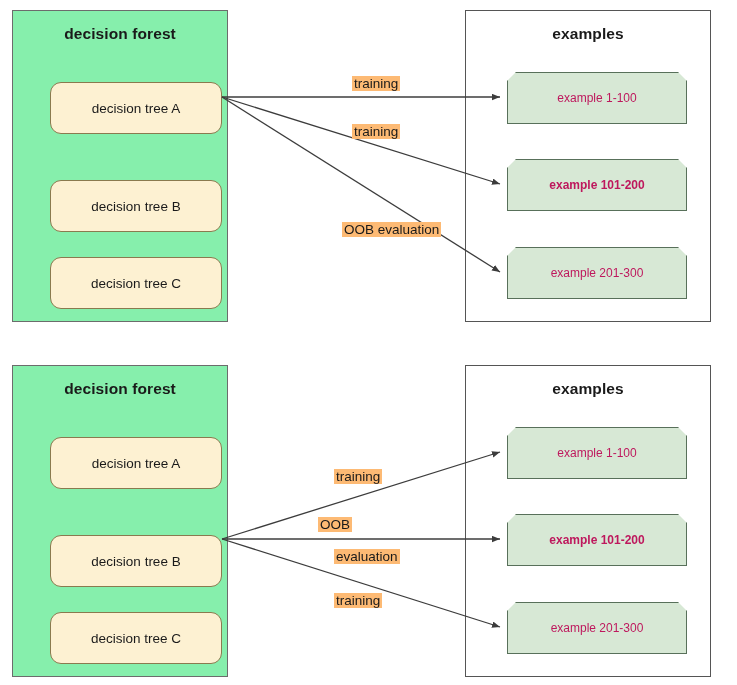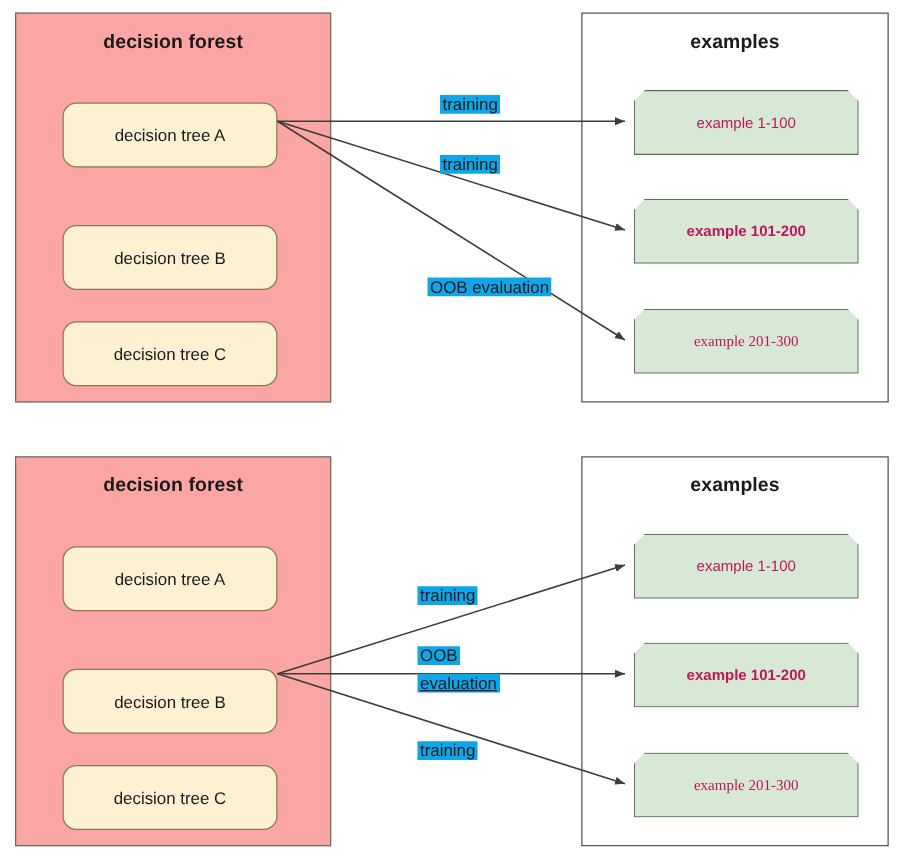--- a/index.html
+++ b/index.html
@@ -20,23 +20,23 @@
     width: 737px;
     height: 330px;
   }
   #diagram-top { top: 0; }
   #diagram-bottom { top: 355px; }
 
   .forest-panel {
     position: absolute;
     left: 12px;
     top: 10px;
-    width: 253px;
+    width: 216px;
     height: 312px;
-    background: #fca5a5;
+    background: #86efac;
     border: 1.5px solid #6c6c6c;
     box-sizing: border-box;
   }
   .examples-panel {
     position: absolute;
     left: 465px;
     top: 10px;
     width: 246px;
     height: 312px;
     background: #ffffff;
@@ -84,36 +84,36 @@
     box-sizing: border-box;
     display: flex;
     align-items: center;
     justify-content: center;
     font-size: 12px;
     color: #be185d;
     clip-path: polygon(9px 0, calc(100% - 9px) 0, 100% 9px, 100% 100%, 0 100%, 0 9px);
   }
   .ex-1 { top: 61px; }
   .ex-2 { top: 148px; font-weight: bold; }
-  .ex-3 { top: 236px; font-family: Liberation Serif, serif; }
+  .ex-3 { top: 236px; }
 
   .edges {
     position: absolute;
     left: 0;
     top: 0;
     width: 737px;
     height: 330px;
     pointer-events: none;
   }
   .edge-label {
     position: absolute;
     font-size: 13.5px;
     color: #1a1a1a;
     white-space: nowrap;
-    background: #0ea5e9;
+    background: #fdba74;
     padding: 0 2px;
   }
 </style>
 </head>
 <body>
 
 <div class="diagram" id="diagram-top">
 
   <div class="forest-panel">
     <div class="panel-title">decision forest</div>
@@ -170,16 +170,16 @@
       <marker id="ah-bot" markerWidth="9" markerHeight="9" refX="8" refY="3.2" orient="auto" markerUnits="userSpaceOnUse">
         <path d="M0,0 L8,3.2 L0,6.4 z" fill="#3c3c3c"></path>
       </marker>
     </defs>
     <line x1="222" y1="184" x2="500" y2="97" stroke="#3c3c3c" stroke-width="1.3" marker-end="url(#ah-bot)"></line>
     <line x1="222" y1="184" x2="500" y2="184" stroke="#3c3c3c" stroke-width="1.3" marker-end="url(#ah-bot)"></line>
     <line x1="222" y1="184" x2="500" y2="272" stroke="#3c3c3c" stroke-width="1.3" marker-end="url(#ah-bot)"></line>
   </svg>
 
   <div class="edge-label" style="left:334px; top:114px;">training</div>
-  <div class="edge-label" style="left:334px; top:162px;">OOB</div>
-  <div class="edge-label" style="left:334px; top:184px;text-decoration:underline;">evaluation</div>
+  <div class="edge-label" style="left:318px; top:162px;">OOB</div>
+  <div class="edge-label" style="left:334px; top:194px;">evaluation</div>
   <div class="edge-label" style="left:334px; top:238px;">training</div>
 </div>
 
 </body></html>

